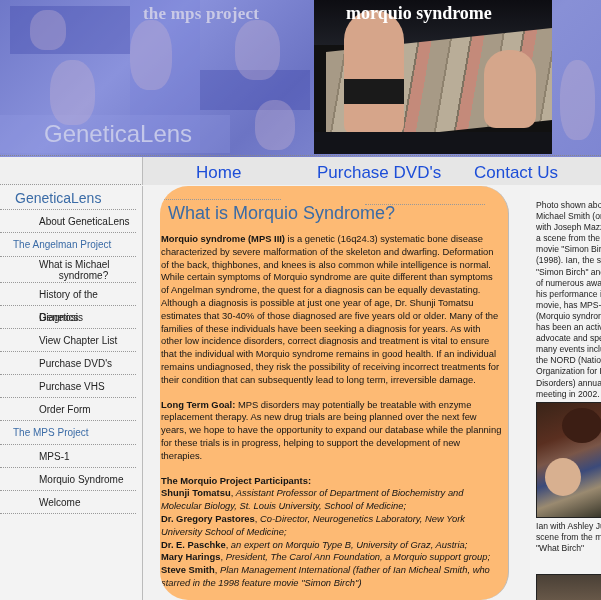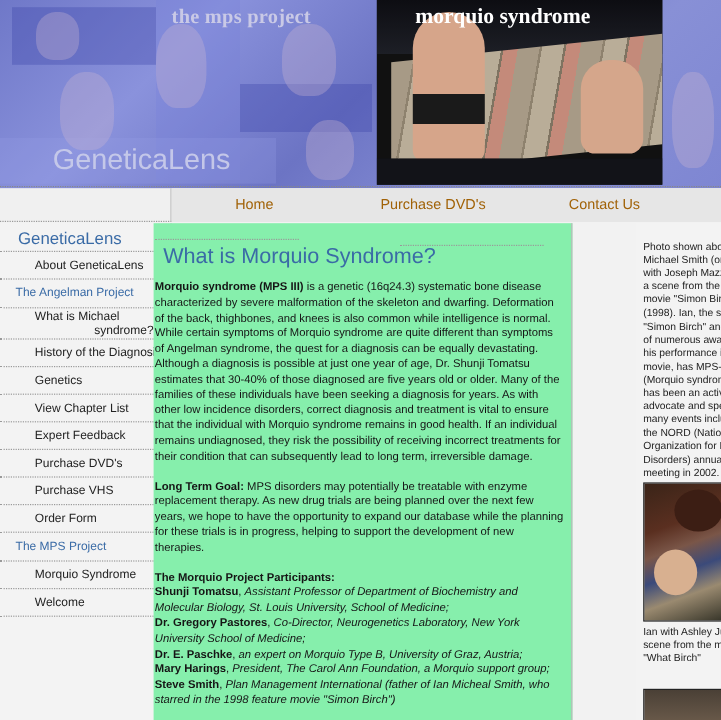--- a/index.html
+++ b/index.html
@@ -20,33 +20,33 @@
     .photo .boy1 { position: absolute; left: 30px; top: 10px; width: 60px; height: 125px; border-radius: 30px 30px 10px 10px; background: linear-gradient(180deg,#d6a58a 0 55%, #1a1a1a 55% 75%, #d6a58a 75%); }
     .photo .boy2 { position: absolute; left: 170px; top: 50px; width: 52px; height: 78px; border-radius: 24px 24px 12px 12px; background: #d5a68b; }
     .photo .water-bottom { position: absolute; left: 0; bottom: 0; width: 100%; height: 22px; background: #121318; }
     .photo .photo-caption { position: absolute; left: 32px; top: 3px; font-family: "Liberation Serif", serif; font-weight: bold; font-size: 18px; color: #fff; }
     .banner-bottom { position: absolute; left: 0; top: 155px; width: 601px; border-top: 1px dotted #888; }
 
     
     .navrow { position: absolute; left: 0; top: 157px; width: 601px; height: 28px; background: #f0f0f0; border-bottom: 1px dotted #999; }
     .navrow .nav-left { position: absolute; left: 0; top: 0; width: 143px; height: 28px; border-right: 1px solid #bbb; }
     .navrow .nav-right { position: absolute; left: 143px; top: 0; width: 458px; height: 28px; background: #e6e6e6; }
-    .nav-link { position: absolute; top: 6px; font-size: 12px; color: #a16207; text-decoration: none; cursor: pointer; }
+    .nav-link { position: absolute; top: 6px; font-size: 17px; color: #1d4ed8; text-decoration: none; cursor: pointer; }
 
     
     .sidebar { position: absolute; left: 0; top: 186px; width: 143px; height: 414px; background: #f3f3f3; border-right: 1px solid #bbb; }
     .sb-head { display: block; padding-left: 14px; color: #3a6ba6; height: 24px; line-height: 24px; border-bottom: 1px dotted #999; margin: 0 6px 0 0; }
     .sb-head.small { font-size: 14px; padding-left: 15px; }
     .sb-head.big { font-size: 10px; padding-left: 13px; }
-    .sb-item { display: block; font-size: 10px; color: #222; padding-left: 29px; height: 23px; line-height: 23px; border-bottom: 1px dotted #999; margin: 0 6px 0 0; cursor: pointer; }
+    .sb-item { display: block; font-size: 10px; color: #222; padding-left: 39px; height: 23px; line-height: 23px; border-bottom: 1px dotted #999; margin: 0 6px 0 0; cursor: pointer; }
     .sb-item.two { height: 26px; line-height: 11px; padding-top: 2px; }
-    .sb-item.two .l2 { display: block; text-align: right; padding-right: 8px; }
+    .sb-item.two .l2 { display: block; text-align: center; padding-right: 8px; }
 
     
-    .main { position: absolute; left: 128px; top: 186px; width: 349px; height: 414px; background: #86efac; border-right: 1px solid #bbb; padding: 0 6px 0 1px; overflow: hidden; }
+    .main { position: absolute; left: 160px; top: 186px; width: 349px; height: 414px; background: #fdba74; border-right: 1px solid #bbb; padding: 0 6px 0 1px; overflow: hidden; border-radius: 28px; }
     .main .title-wrap { position: relative; margin-top: 13px; height: 24px; border-top: 1px dotted #999; width: 120px; }
     .main h1 { position: absolute; left: 7px; top: 3px; font-weight: normal; font-size: 18px; color: #3a6ba6; white-space: nowrap; }
     .main .title-dots { position: absolute; left: 205px; top: 18px; width: 120px; border-top: 1px dotted #999; }
     .main p { font-size: 9.4px; line-height: 12.8px; color: #151515; margin-top: 10px; }
     .main p.first { margin-top: 10px; }
     .main .sect { margin-top: 12px; }
     .main b { font-weight: bold; }
     .main i { font-style: italic; }
 
     
@@ -98,25 +98,25 @@
   <a class="sb-head small">GeneticaLens</a>
   <a class="sb-item">About GeneticaLens</a>
   <a class="sb-head big">The Angelman Project</a>
   <a class="sb-item two">
     <span>What is Michael</span>
     <span class="l2">syndrome?</span>
   </a>
   <a class="sb-item">History of the Diagnosis</a>
   <a class="sb-item">Genetics</a>
   <a class="sb-item">View Chapter List</a>
-  <a class="sb-item">Expert Feedback</a>
   <a class="sb-item">Purchase DVD's</a>
   <a class="sb-item">Purchase VHS</a>
   <a class="sb-item">Order Form</a>
   <a class="sb-head big">The MPS Project</a>
+  <a class="sb-item">MPS-1</a>
   <a class="sb-item">Morquio Syndrome</a>
   <a class="sb-item">Welcome</a>
 </div>
 
 <div class="main">
   <div class="title-wrap">
     <h1>What is Morquio Syndrome?</h1>
   </div>
   <div class="title-dots"></div>
   <p class="first"><b>Morquio syndrome (MPS III)</b><span> is a genetic (16q24.3) systematic bone disease characterized by severe malformation of the skeleton and dwarfing. Deformation of the back, thighbones, and knees is also common while intelligence is normal. While certain symptoms of Morquio syndrome are quite different than symptoms of Angelman syndrome, the quest for a diagnosis can be equally devastating. Although a diagnosis is possible at just one year of age, Dr. Shunji Tomatsu estimates that 30-40% of those diagnosed are five years old or older. Many of the families of these individuals have been seeking a diagnosis for years. As with other low incidence disorders, correct diagnosis and treatment is vital to ensure that the individual with Morquio syndrome remains in good health. If an individual remains undiagnosed, they risk the possibility of receiving incorrect treatments for their condition that can subsequently lead to long term, irreversible damage.</span></p>

